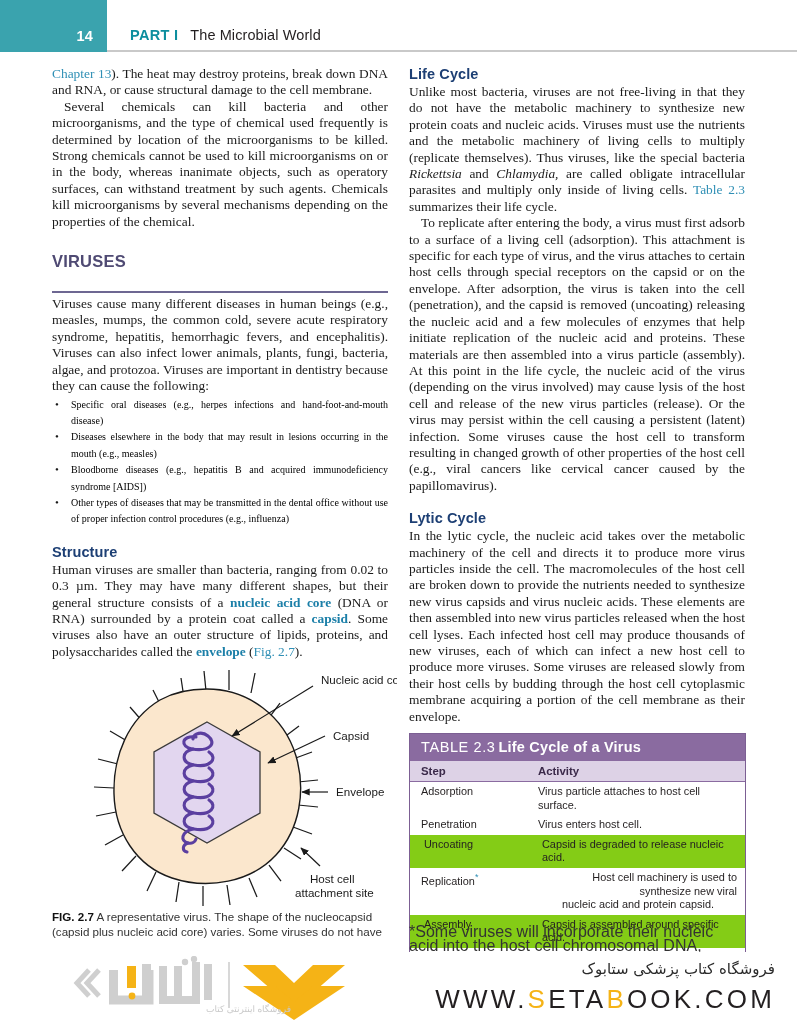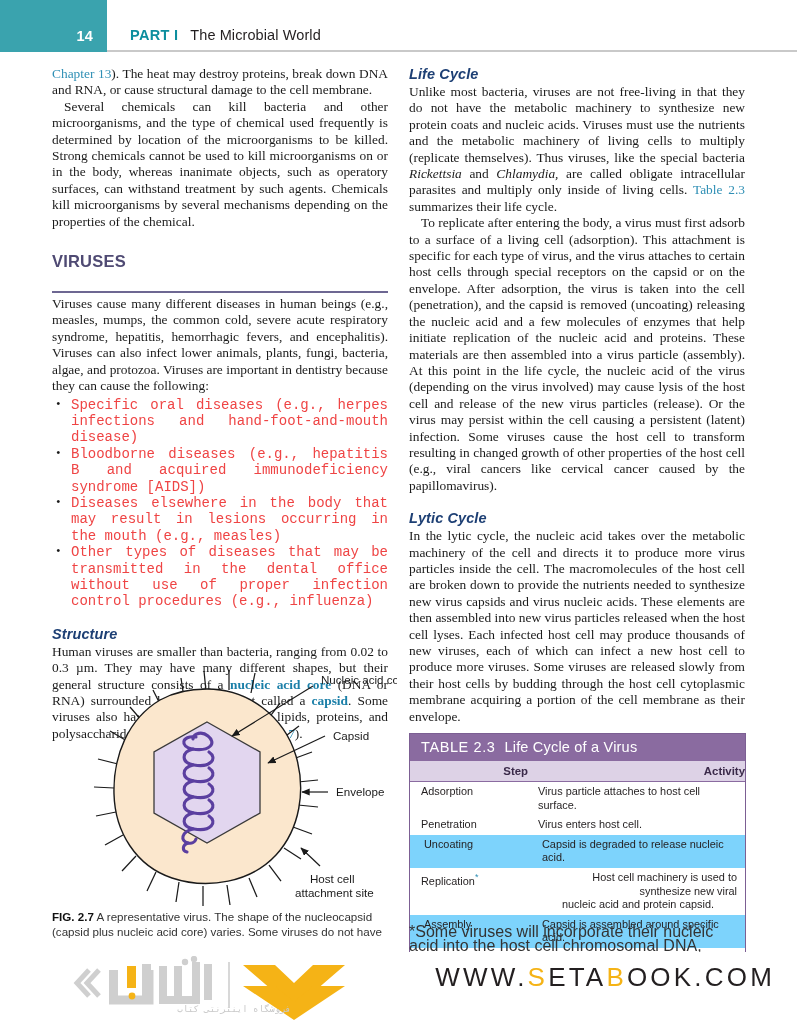--- a/index.html
+++ b/index.html
@@ -95,38 +95,36 @@
     border-bottom: 2.2px solid #6d6792;
     padding-bottom: 20px;
   }
   .h2-section {
     margin: 16px 0 2px 0;
     font-family: "Liberation Sans", sans-serif;
     font-weight: bold;
     font-size: 14.5px;
     color: #1d3f74;
     letter-spacing: 0.1px;
-    font-style: italic;
   }
   .h2-section.first { margin-top: 0; }
 
   ul.bullets {
     margin: 2px 0 0 0;
     padding: 0;
     list-style: none;
   }
   ul.bullets li {
     position: relative;
     padding-left: 19px;
-    font-size: 14px;
+    font-size: 10px;
     line-height: 16.4px;
-    color: #ef4444;
+    color: #000000;
     text-align: justify;
     margin-bottom: 0;
-    font-family: Liberation Mono, monospace;
   }
   ul.bullets li:before {
     content: "\2022";
     position: absolute;
     left: 3px;
     top: -1px;
     font-size: 11px;
     color: #1a1a1a;
   }
 
@@ -171,46 +169,46 @@
   }
   #table-title {
     background: #8a6ba0;
     color: #ffffff;
     font-family: "Liberation Sans", sans-serif;
     padding: 5px 0 6px 11px;
     font-size: 14.5px;
     letter-spacing: 0.6px;
   }
   #table-title .t-num { font-weight: normal; }
-  #table-title .t-name { font-weight: normal; margin-left: 9px; letter-spacing: 0.2px; }
+  #table-title .t-name { font-weight: bold; margin-left: 3px; letter-spacing: 0.2px; }
 
   table.vtable {
     width: 100%;
     border-collapse: collapse;
     font-family: "Liberation Sans", sans-serif;
     font-size: 10.9px;
     color: #231f20;
   }
   table.vtable th {
     background: #ddd2e6;
-    text-align: right;
+    text-align: left;
     font-weight: bold;
     padding: 4px 0 4px 11px;
     border-bottom: 1.4px solid #8a6ba0;
     font-size: 11.4px;
     color: #3b2a4a;
   }
   table.vtable th.c2 { padding-left: 10px; }
   table.vtable td {
     padding: 3px 0 3px 11px;
     vertical-align: top;
     line-height: 13.6px;
   }
   table.vtable td.c2 { padding-left: 10px; padding-right: 8px; }
-  table.vtable tr.alt td { background: #7dd3fc; padding-left: 14px; }
+  table.vtable tr.alt td { background: #84cc16; padding-left: 14px; }
   table.vtable td.c1 { width: 104px; white-space: nowrap; }
   .hang { display: block; padding-left: 0; text-align: right; }
   .hang-in { display: block; padding-left: 24px; }
   sup.ast { color: #2f8fb5; font-size: 9px; }
 
   #table-footnote {
     position: absolute;
     left: 409px;
     top: 925px;
     width: 337px;
@@ -258,21 +256,21 @@
     margin-top: 4px;
     white-space: nowrap;
   }
   #footer-url .hi { color: #f5b316; }
   #footer-logo-cap {
     position: absolute;
     left: 63px;
     top: 52px;
     width: 228px;
     text-align: right;
-    font-family: Liberation Mono, monospace;
+    font-family: Liberation Sans, sans-serif;
     font-size: 9px;
     color: #c9c9c9;
     direction: rtl;
   }
 </style>
 </head>
 <body>
 
 <div id="header">
   <div id="header-teal-block"></div>
@@ -288,22 +286,22 @@
   <p class="body"><span class="lnk">Chapter 13</span>). The heat may destroy proteins, break down DNA and RNA, or cause structural damage to the cell membrane.</p>
 
   <p class="body indent">Several chemicals can kill bacteria and other microorganisms, and the type of chemical used frequently is determined by location of the microorganisms to be killed. Strong chemicals cannot be used to kill microorganisms on or in the body, whereas inanimate objects, such as operatory surfaces, can withstand treatment by such agents. Chemicals kill microorganisms by several mechanisms depending on the properties of the chemical.</p>
 
   <div class="h1-section">VIRUSES</div>
 
   <p class="body">Viruses cause many different diseases in human beings (e.g., measles, mumps, the common cold, severe acute respiratory syndrome, hepatitis, hemorrhagic fevers, and encephalitis). Viruses can also infect lower animals, plants, fungi, bacteria, algae, and protozoa. Viruses are important in dentistry because they can cause the following:</p>
 
   <ul class="bullets">
     <li>Specific oral diseases (e.g., herpes infections and hand-foot-and-mouth disease)</li>
+    <li>Diseases elsewhere in the body that may result in lesions occurring in the mouth (e.g., measles)</li>
     <li>Bloodborne diseases (e.g., hepatitis B and acquired immunodeficiency syndrome [AIDS])</li>
-    <li>Diseases elsewhere in the body that may result in lesions occurring in the mouth (e.g., measles)</li>
     <li>Other types of diseases that may be transmitted in the dental office without use of proper infection control procedures (e.g., influenza)</li>
   </ul>
 
   <div class="h2-section">Structure</div>
 
   <p class="body">Human viruses are smaller than bacteria, ranging from 0.02 to 0.3 µm. They may have many different shapes, but their general structure consists of a <span class="term">nucleic acid core</span> (DNA or RNA) surrounded by a protein coat called a <span class="term">capsid</span>. Some viruses also have an outer structure of lipids, proteins, and polysaccharides called the <span class="term">envelope</span> (<span class="lnk">Fig. 2.7</span>).</p>
 </div>
 
 <div id="figure">
   <svg id="fig-svg" width="345" height="244" viewBox="0 0 345 244">
@@ -465,15 +463,16 @@
 
     <g fill="#f5b316">
       <polygon points="180,9 212,9 231,27 250,9 282,9 231,53"></polygon>
       <polygon points="186,31 214,31 231,46 248,31 276,31 231,62" opacity="0"></polygon>
       <polygon points="180,30 212,30 231,46 250,30 282,30 231,64"></polygon>
     </g>
   </svg>
   <div id="footer-logo-cap">فروشگاه اینترنتی کتاب</div>
 
   <div id="footer-right">
+    <div id="footer-fa">فروشگاه کتاب پزشکی ستابوک</div>
     <div id="footer-url"><span>WWW.</span><span class="hi">S</span><span>ETA</span><span class="hi">B</span><span>OOK.COM</span></div>
   </div>
 </div>
 
 </body></html>

